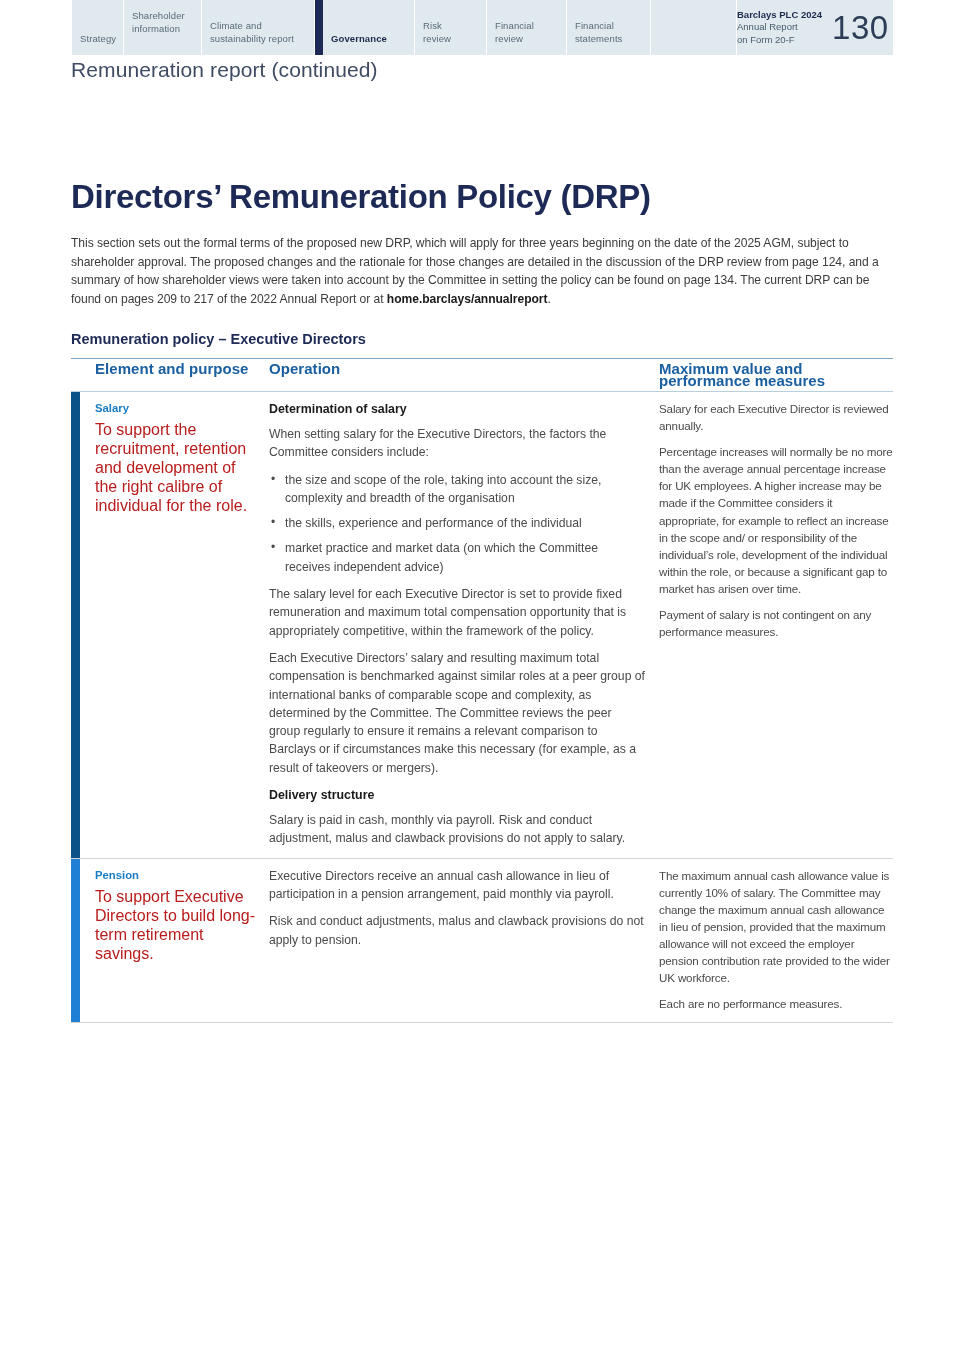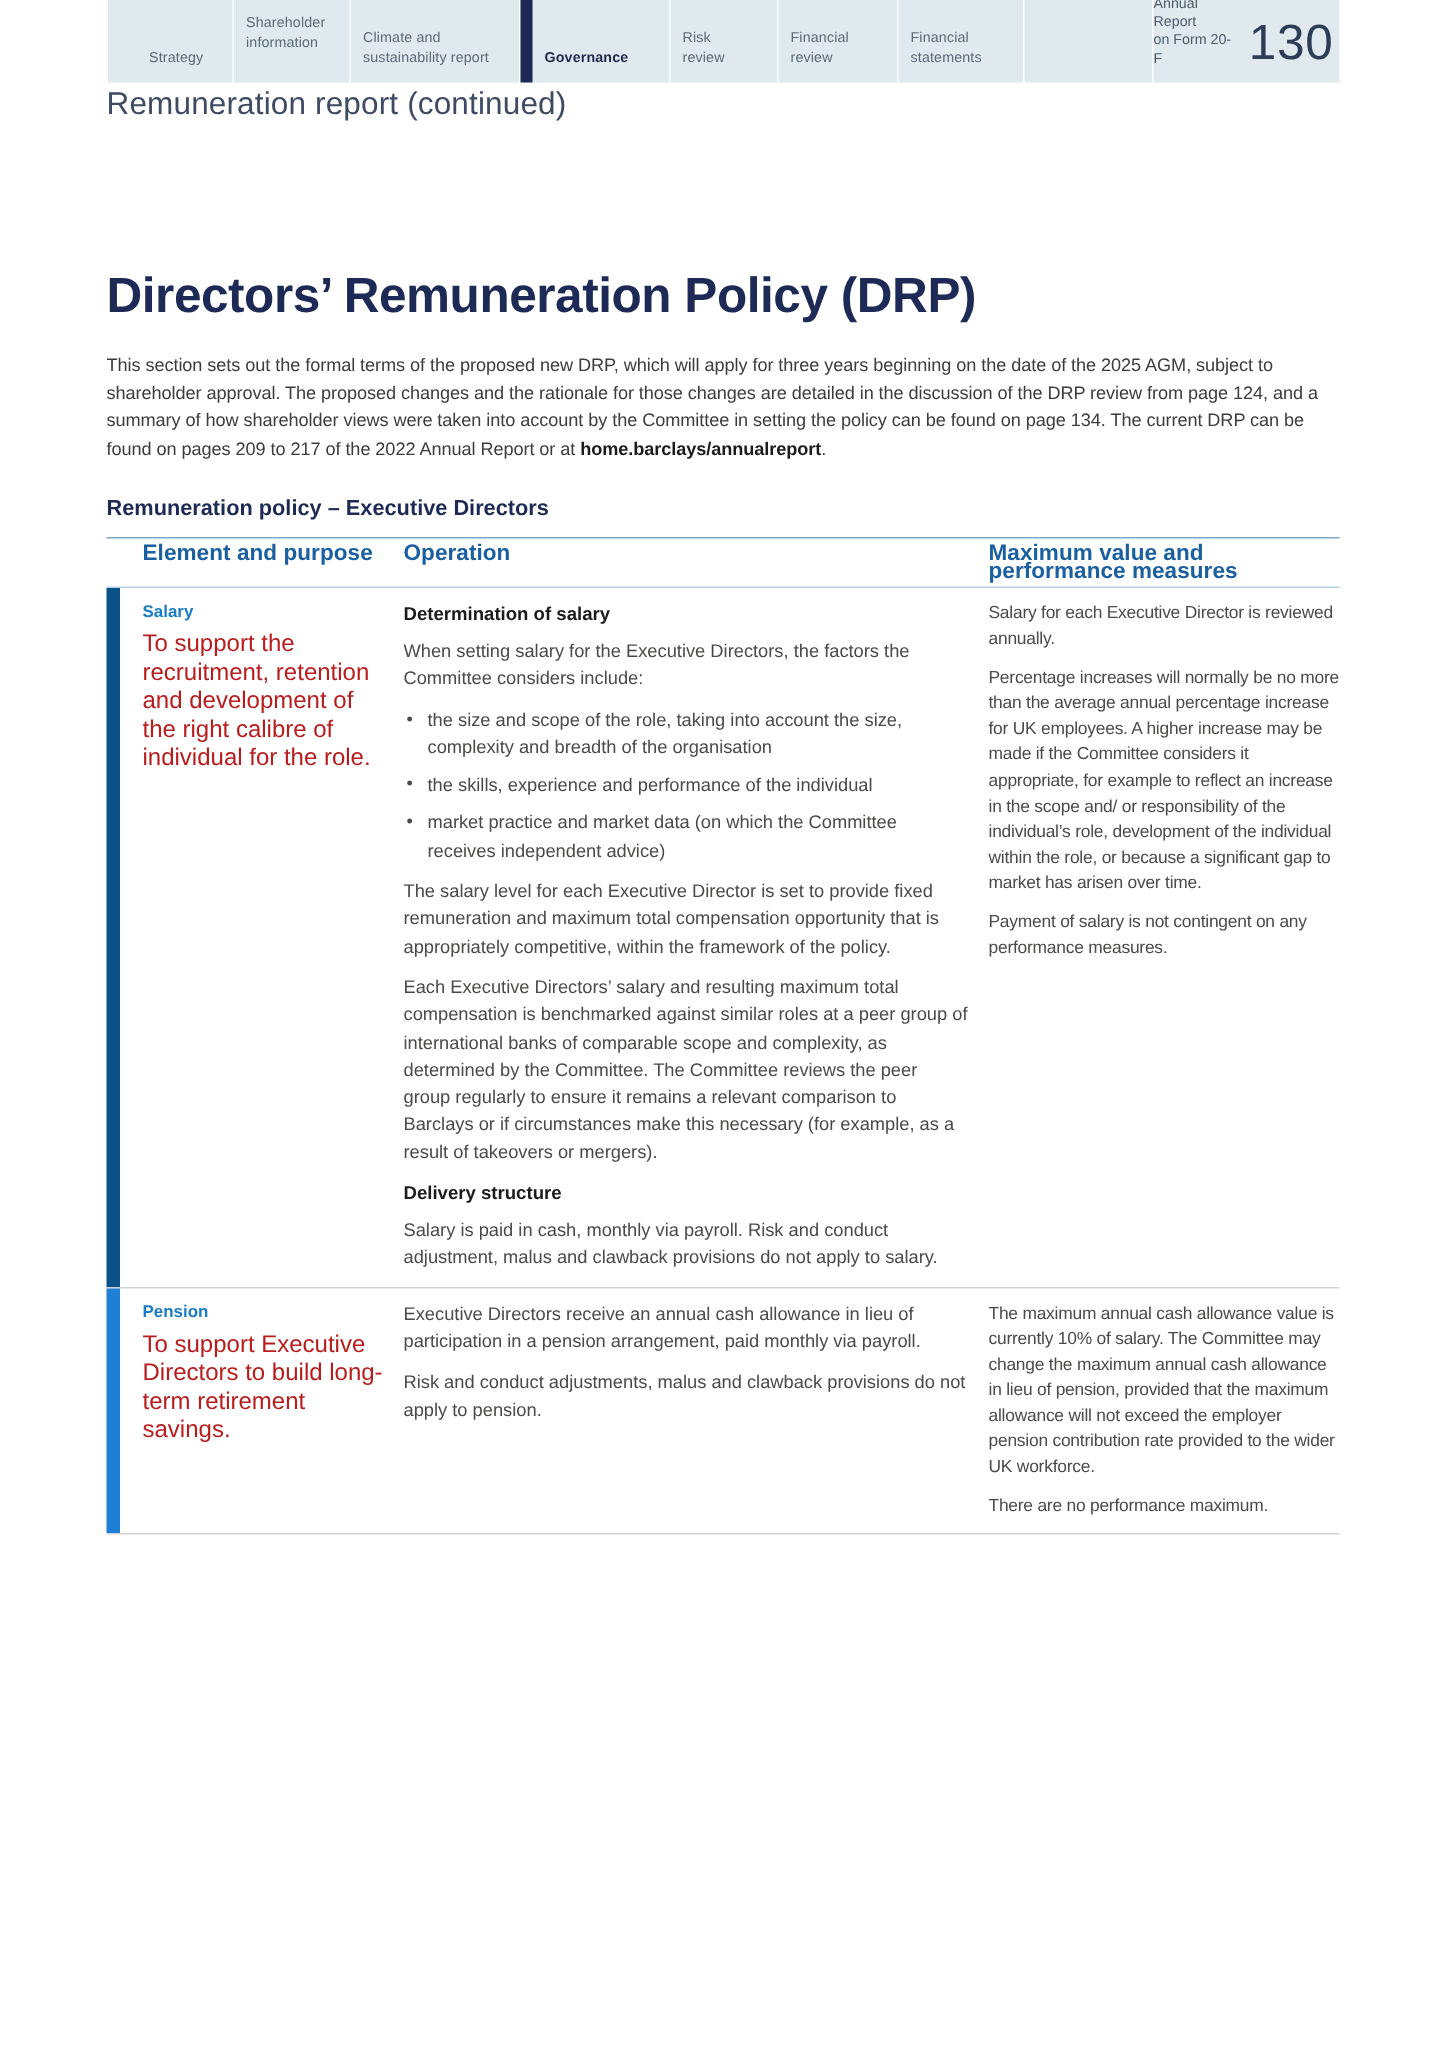--- a/index.html
+++ b/index.html
@@ -35,21 +35,21 @@
     align-items: flex-end;
     padding: 0 0 10px 8px;
     font-size: 9.5px;
     line-height: 12.5px;
     color: #5a6a78;
     letter-spacing: .1px;
     border-right: 1px solid #ffffff;
     flex: 0 0 auto;
   }
   .nav-tab .tab-lines { display: block; }
-  .nav-tab.w-strategy { width: 84px; justify-content: center; }
+  .nav-tab.w-strategy { width: 52px; }
   .nav-tab.w-shareholder { width: 78px; align-items: center; }
   .nav-tab.w-climate { width: 113px; }
   .nav-tab.w-gov { width: 100px; }
   .nav-tab.w-risk { width: 72px; }
   .nav-tab.w-finrev { width: 80px; }
   .nav-tab.w-finstat { width: 84px; }
   .nav-tab.spacer-tab { width: 86px; border-right: 1px solid #ffffff; }
   .nav-tab.active {
     color: #1d2a4d;
     font-weight: bold;
@@ -347,18 +347,18 @@
         <p class="cell-body">To support Executive Directors to build long-term retirement savings.</p>
       </div>
 
       <div class="col-2">
         <p class="cell-body">Executive Directors receive an annual cash allowance in lieu of participation in a pension arrangement, paid monthly via payroll.</p>
         <p class="cell-body">Risk and conduct adjustments, malus and clawback provisions do not apply to pension.</p>
       </div>
 
       <div class="col-3">
         <p class="cell-body">The maximum annual cash allowance value is currently 10% of salary. The Committee may change the maximum annual cash allowance in lieu of pension, provided that the maximum allowance will not exceed the employer pension contribution rate provided to the wider UK workforce.</p>
-        <p class="cell-body">There are no performance maximum.</p>
+        <p class="cell-body">Each are no performance measures.</p>
       </div>
     </div>
 
   </div>
 </div>
 
 </body></html>

